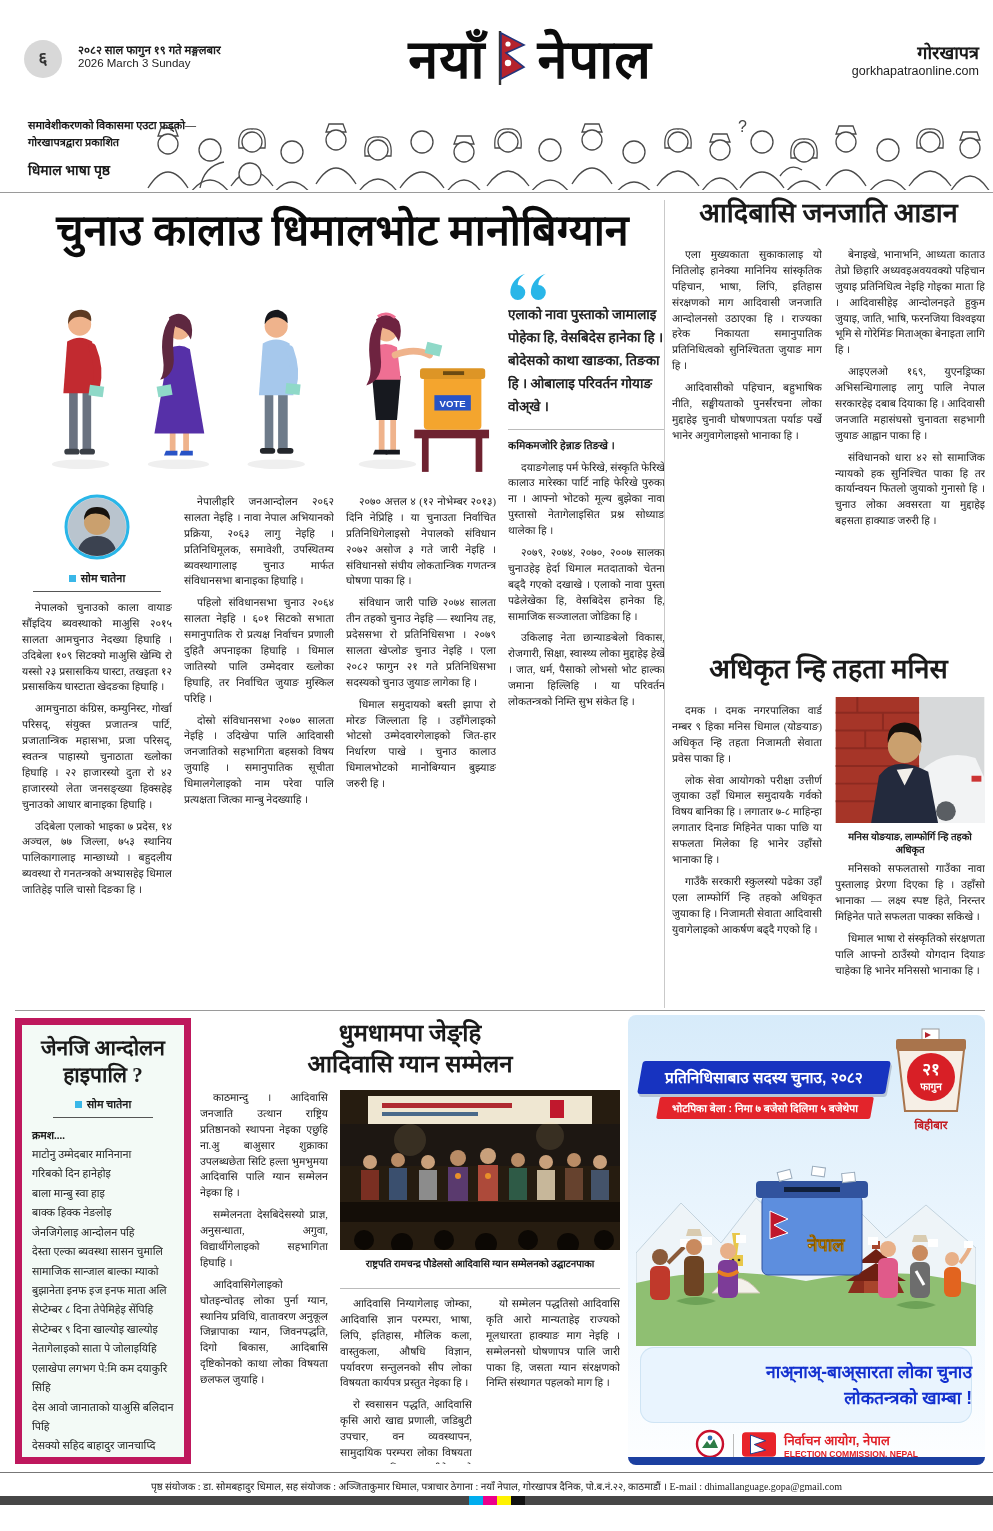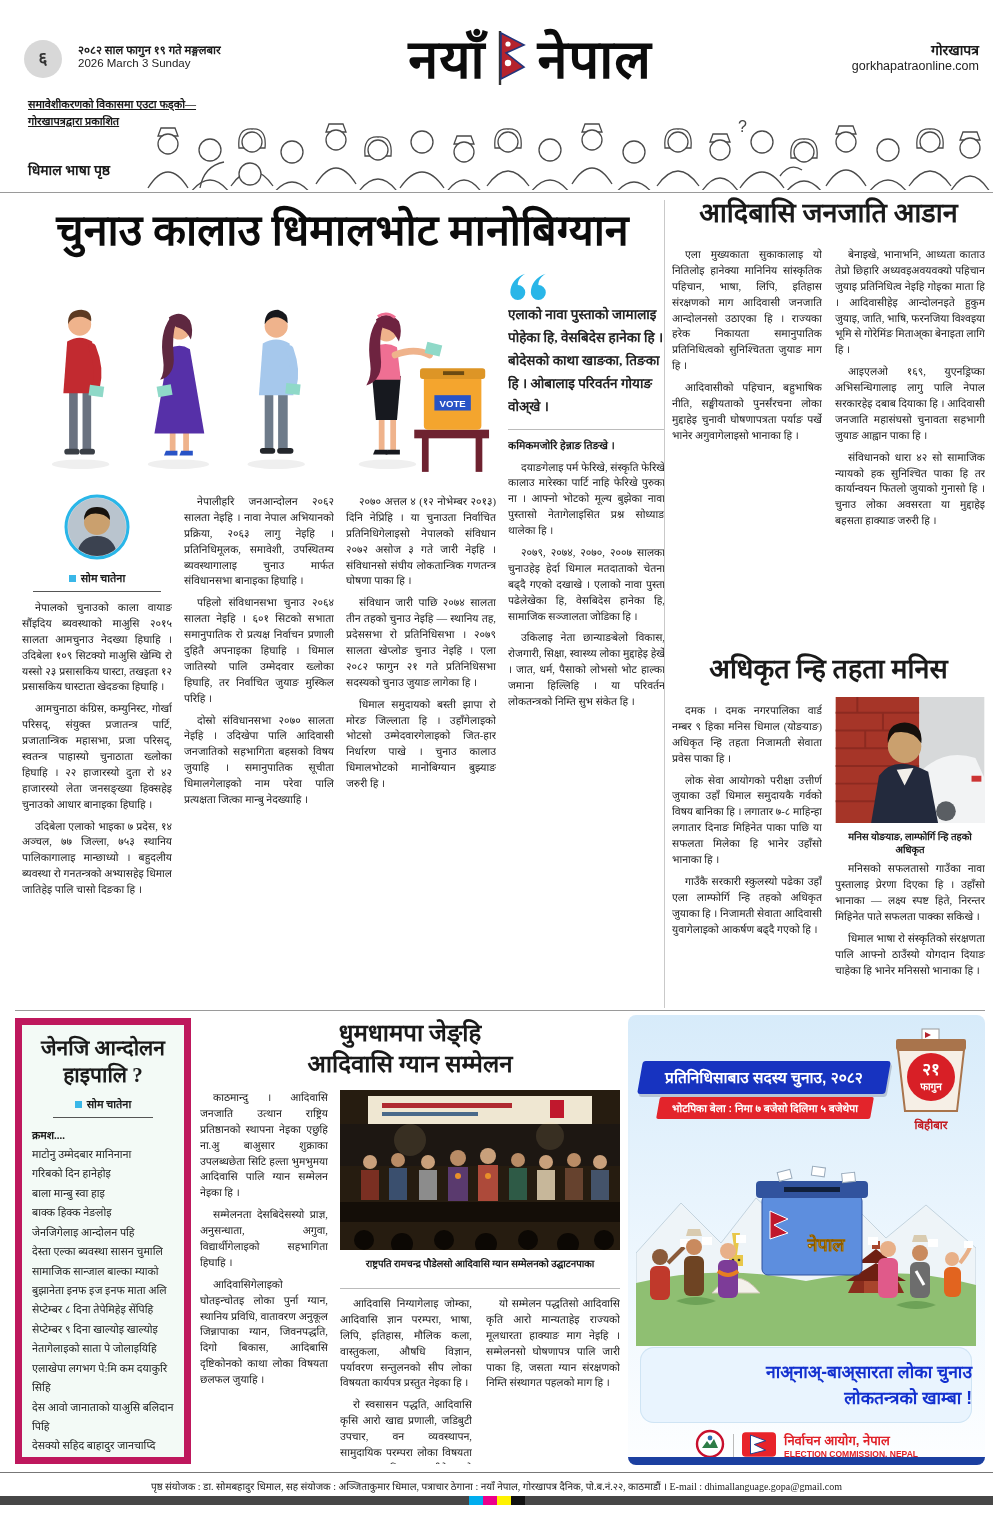--- a/index.html
+++ b/index.html
@@ -8,21 +8,21 @@
   .abs{position:absolute;}
   .hrule{position:absolute;background:#9a9a9a;height:1px;}
   .vrule{position:absolute;background:#c9c9c9;width:1px;}
   
   .pagenum{width:38px;height:38px;border-radius:50%;background:#d8d8d8;text-align:center;
            line-height:38px;font-size:17px;font-weight:bold;color:#333;}
   .date-np{font-size:11.5px;font-weight:bold;}
   .date-en{font-size:11.5px;color:#222;font-family:"Liberation Sans",sans-serif;}
   .masthead{display:flex;align-items:center;gap:10px;justify-content:center;}
   .masthead .mh{font-size:54px;font-weight:bold;letter-spacing:1px;color:#0c0c0c;line-height:1;}
-  .brand{font-size:14px;font-weight:bold;text-align:right;}
+  .brand{font-size:18px;font-weight:bold;text-align:right;}
   .website{font-size:12.5px;text-align:right;font-family:"Liberation Sans",sans-serif;color:#222;}
   .tagline{font-size:11px;font-weight:bold;line-height:1.5;}
   .pagelabel{font-size:14px;font-weight:bold;}
   
   .headline-main{font-size:43px;font-weight:bold;text-align:center;line-height:1.25;color:#0b0b0b;}
   .col{ text-align:justify;font-size:10.6px;line-height:1.5;overflow:hidden;}
   .col p{margin:0 0 6px 0;text-indent:13px;}
   .lead{font-weight:bold;text-indent:0 !important;}
   .quote-text{font-size:13.5px;font-weight:bold;line-height:1.7;color:#222;}
   .qdiv{border-top:1px solid #bbb;margin:10px 0 8px 0;}
@@ -127,21 +127,21 @@
         <use href="#cp1" x="748" y="54"></use>
       <use href="#cp3" x="790" y="46"></use>
         <use href="#cp2" x="830" y="52"></use>
       <circle cx="110" cy="78" r="11" fill="#fff"></circle>
       <path d="M60,92 Q64,70 84,66"></path>
         <path d="M640,80 q10,-14 22,-6"></path>
       <text x="598" y="36" font-size="16" stroke="none" fill="#444" font-family="Liberation Sans,sans-serif">?</text>
     </svg>
   </div>
 
-  <div class="abs tagline" style="left:28px;top:96px;width:200px;text-decoration:underline;">
+  <div class="abs tagline" style="left:28px;top:117px;width:200px;">
     <div>समावेशीकरणको विकासमा एउटा फड्को—</div>
     <div>गोरखापत्रद्वारा प्रकाशित</div>
   </div>
   <div class="abs pagelabel" style="left:28px;top:160px;">धिमाल भाषा पृष्ठ</div>
 
   <div class="hrule" style="left:0;top:192px;width:993px;"></div>
 
   <div class="abs" style="left:20px;top:200px;width:645px;height:808px;">
     <div class="headline-main" style="position:absolute;left:0;top:4px;width:645px;">चुनाउ कालाउ धिमालभोट मानोबिग्यान</div>
 

